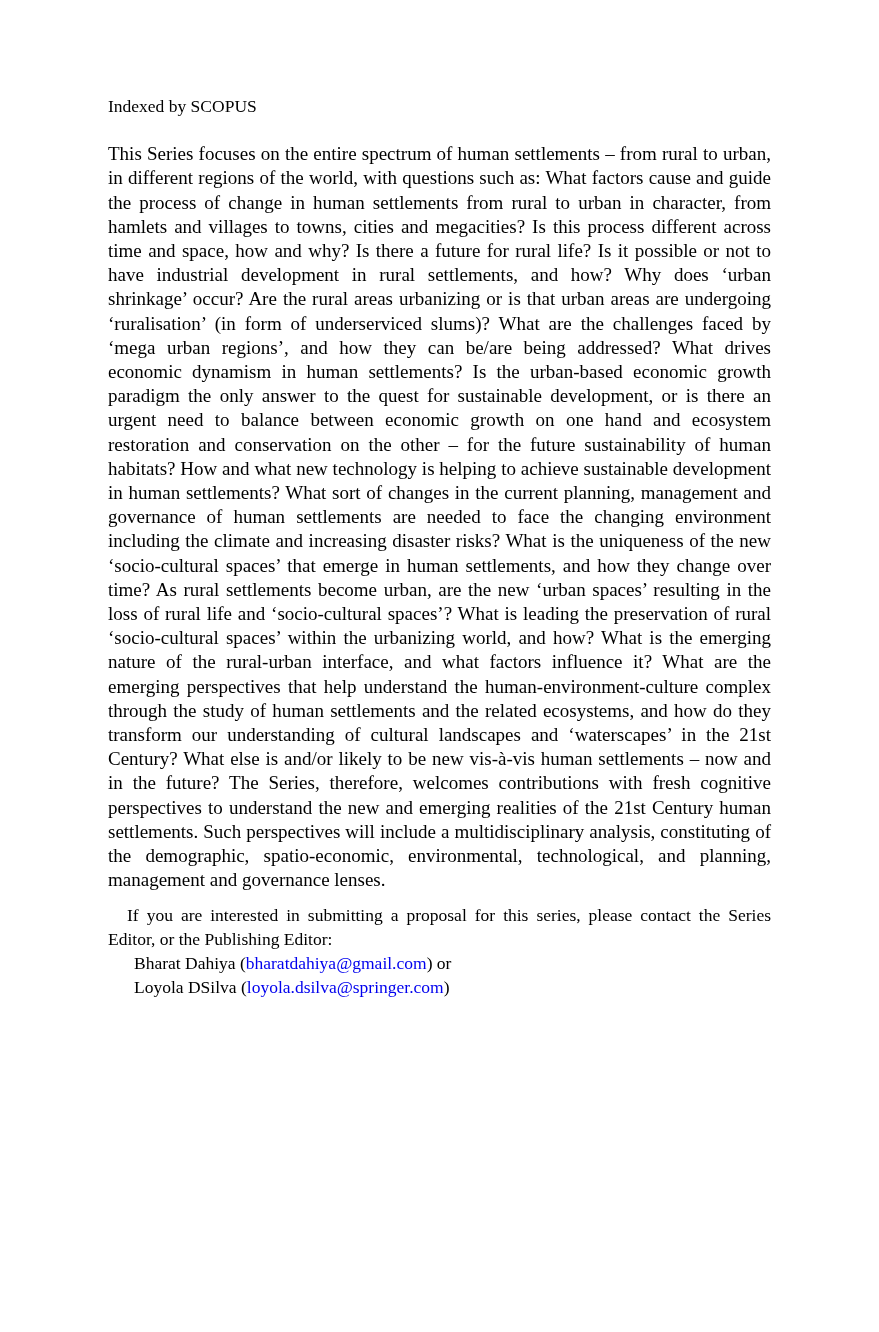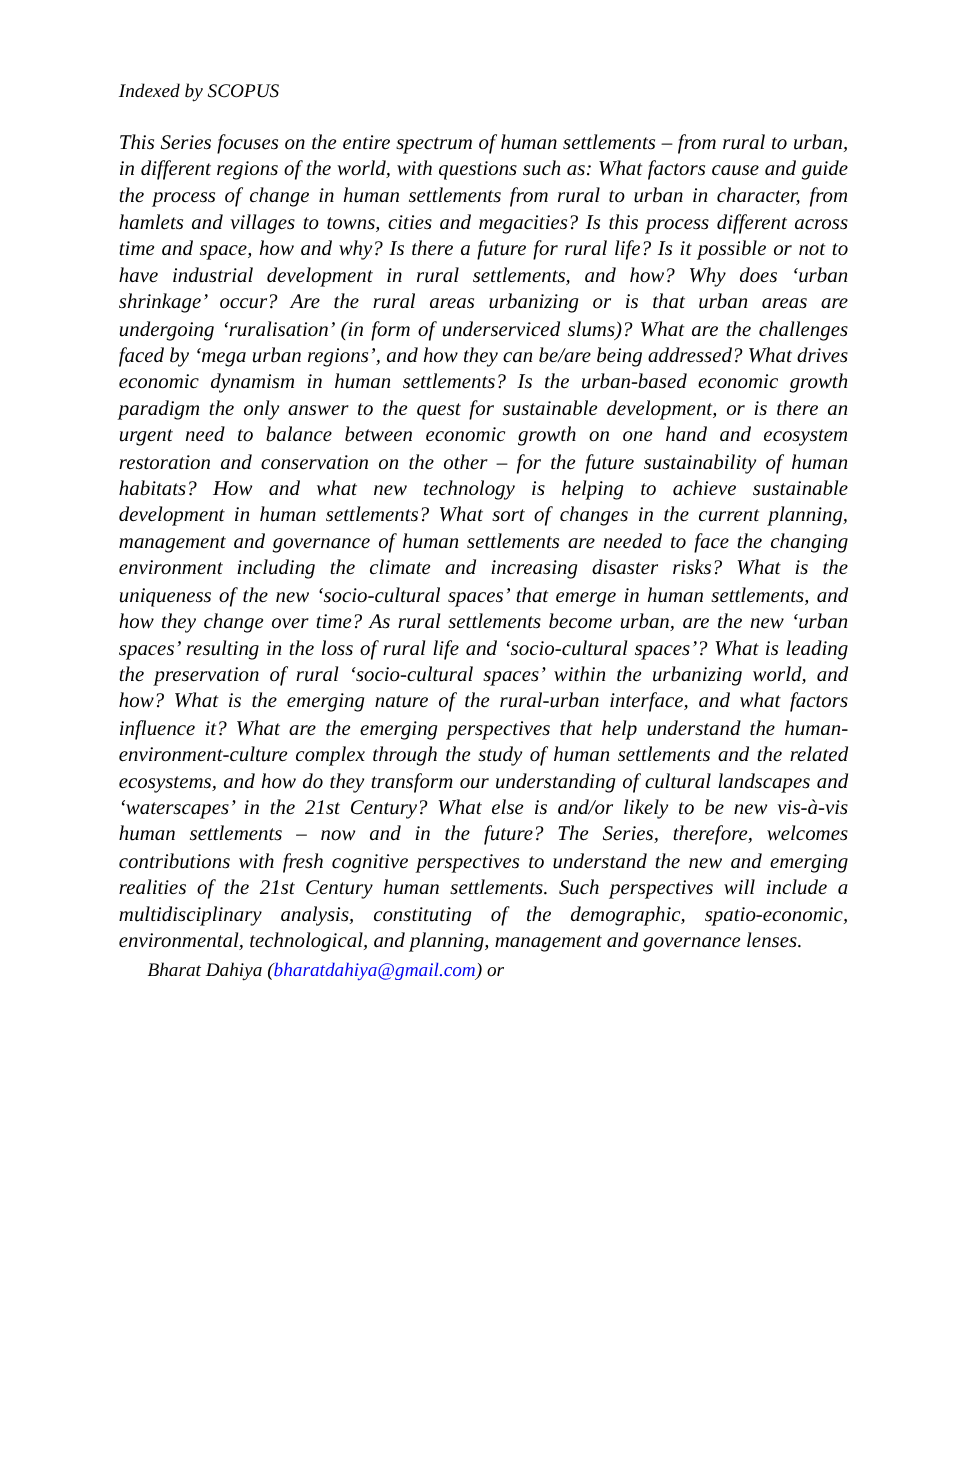--- a/index.html
+++ b/index.html
@@ -12,23 +12,22 @@
   body{
     width:879px;
     height:1332px;
     overflow:hidden;
     font-family:"Liberation Serif","DejaVu Serif",serif;
     color:var(--text-color);
   }
   .page{
     width:879px;
     height:1262px;
-    padding:70px 108px 0 108px;
+    padding:94px 108px 0 108px;
     background:var(--page-bg);
-    font-style:italic;
   }
   .indexed{
     font-size:17.5px;
     line-height:24.2px;
     margin-bottom:24px;
   }
   .body-para{
     font-size:19px;
     line-height:24.2px;
     text-align:justify;
@@ -58,20 +57,24 @@
 </style>
 </head>
 <body>
 
 <div class="page">
 
   <p class="indexed">Indexed by SCOPUS</p>
 
   <p class="body-para">This Series focuses on the entire spectrum of human settlements – from rural to urban, in different regions of the world, with questions such as: What factors cause and guide the process of change in human settlements from rural to urban in character, from hamlets and villages to towns, cities and megacities? Is this process different across time and space, how and why? Is there a future for rural life? Is it possible or not to have industrial development in rural settlements, and how? Why does ‘urban shrinkage’ occur? Are the rural areas urbanizing or is that urban areas are undergoing ‘ruralisation’ (in form of underserviced slums)? What are the challenges faced by ‘mega urban regions’, and how they can be/are being addressed? What drives economic dynamism in human settlements? Is the urban-based economic growth paradigm the only answer to the quest for sustainable development, or is there an urgent need to balance between economic growth on one hand and ecosystem restoration and conservation on the other – for the future sustainability of human habitats? How and what new technology is helping to achieve sustainable development in human settlements? What sort of changes in the current planning, management and governance of human settlements are needed to face the changing environment including the climate and increasing disaster risks? What is the uniqueness of the new ‘socio-cultural spaces’ that emerge in human settlements, and how they change over time? As rural settlements become urban, are the new ‘urban spaces’ resulting in the loss of rural life and ‘socio-cultural spaces’? What is leading the preservation of rural ‘socio-cultural spaces’ within the urbanizing world, and how? What is the emerging nature of the rural-urban interface, and what factors influence it? What are the emerging perspectives that help understand the human-environment-culture complex through the study of human settlements and the related ecosystems, and how do they transform our understanding of cultural landscapes and ‘waterscapes’ in the 21st Century? What else is and/or likely to be new vis-à-vis human settlements – now and in the future? The Series, therefore, welcomes contributions with fresh cognitive perspectives to understand the new and emerging realities of the 21st Century human settlements. Such perspectives will include a multidisciplinary analysis, constituting of the demographic, spatio-economic, environmental, technological, and planning, management and governance lenses.</p>
 
+  <p class="contact-intro">If you are interested in submitting a proposal for this series, please contact the Series Editor, or the Publishing Editor:</p>
 
   <p class="editor-line">
     <span>Bharat Dahiya (</span><a class="link">bharatdahiya@gmail.com</a><span>) or</span>
   </p>
 
+  <p class="editor-line">
+    <span>Loyola DSilva (</span><a class="link">loyola.dsilva@springer.com</a><span>)</span>
+  </p>
 
 
 </div>
 
 </body></html>

